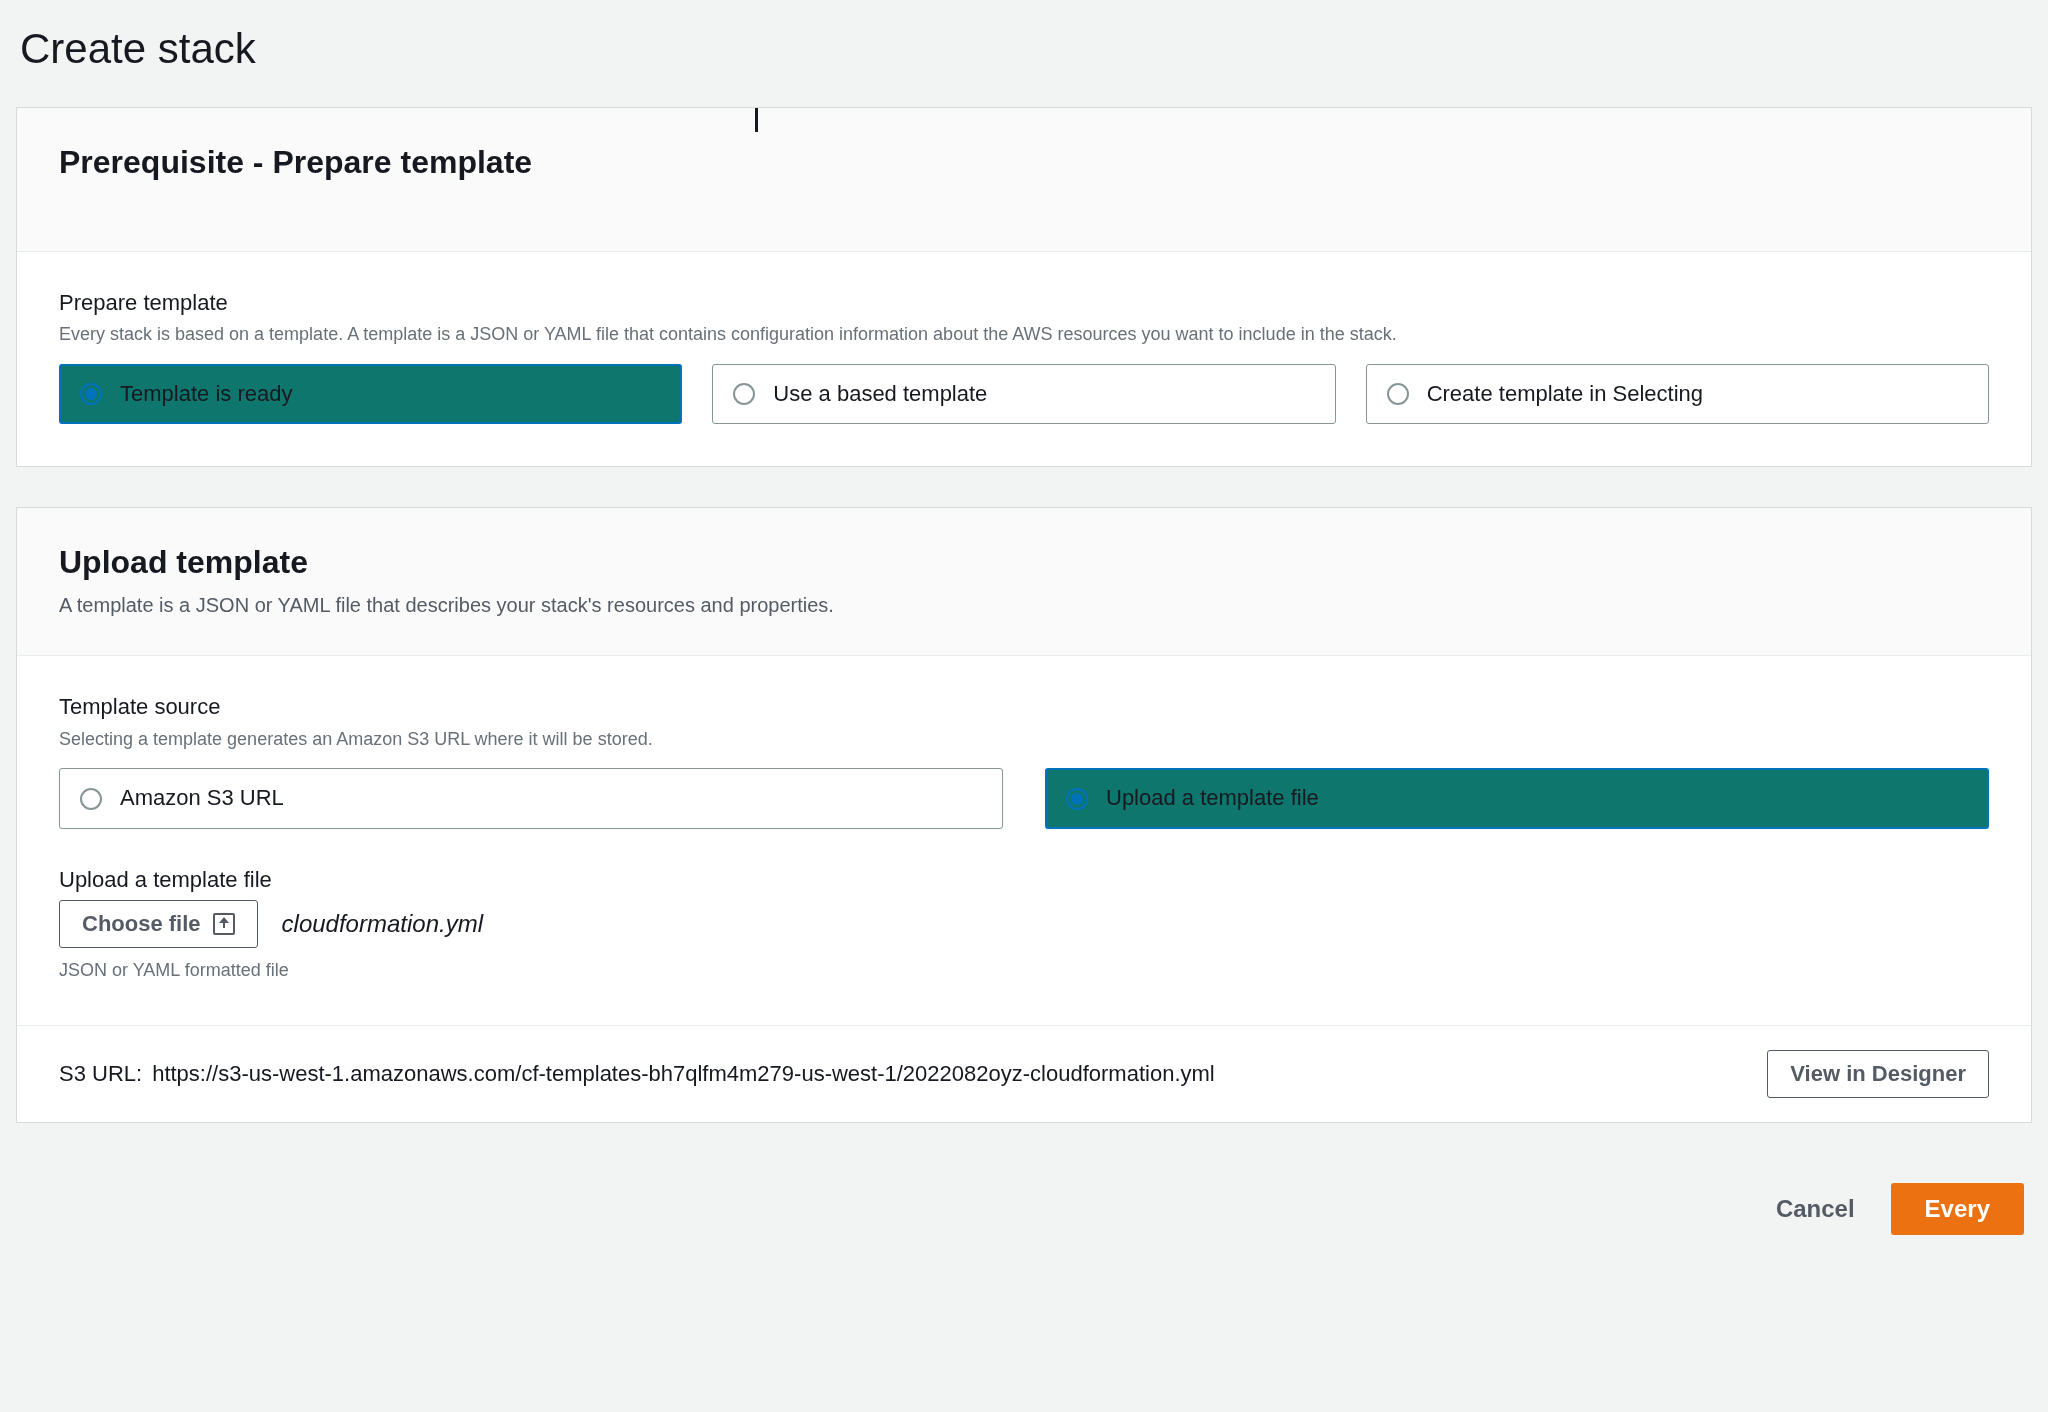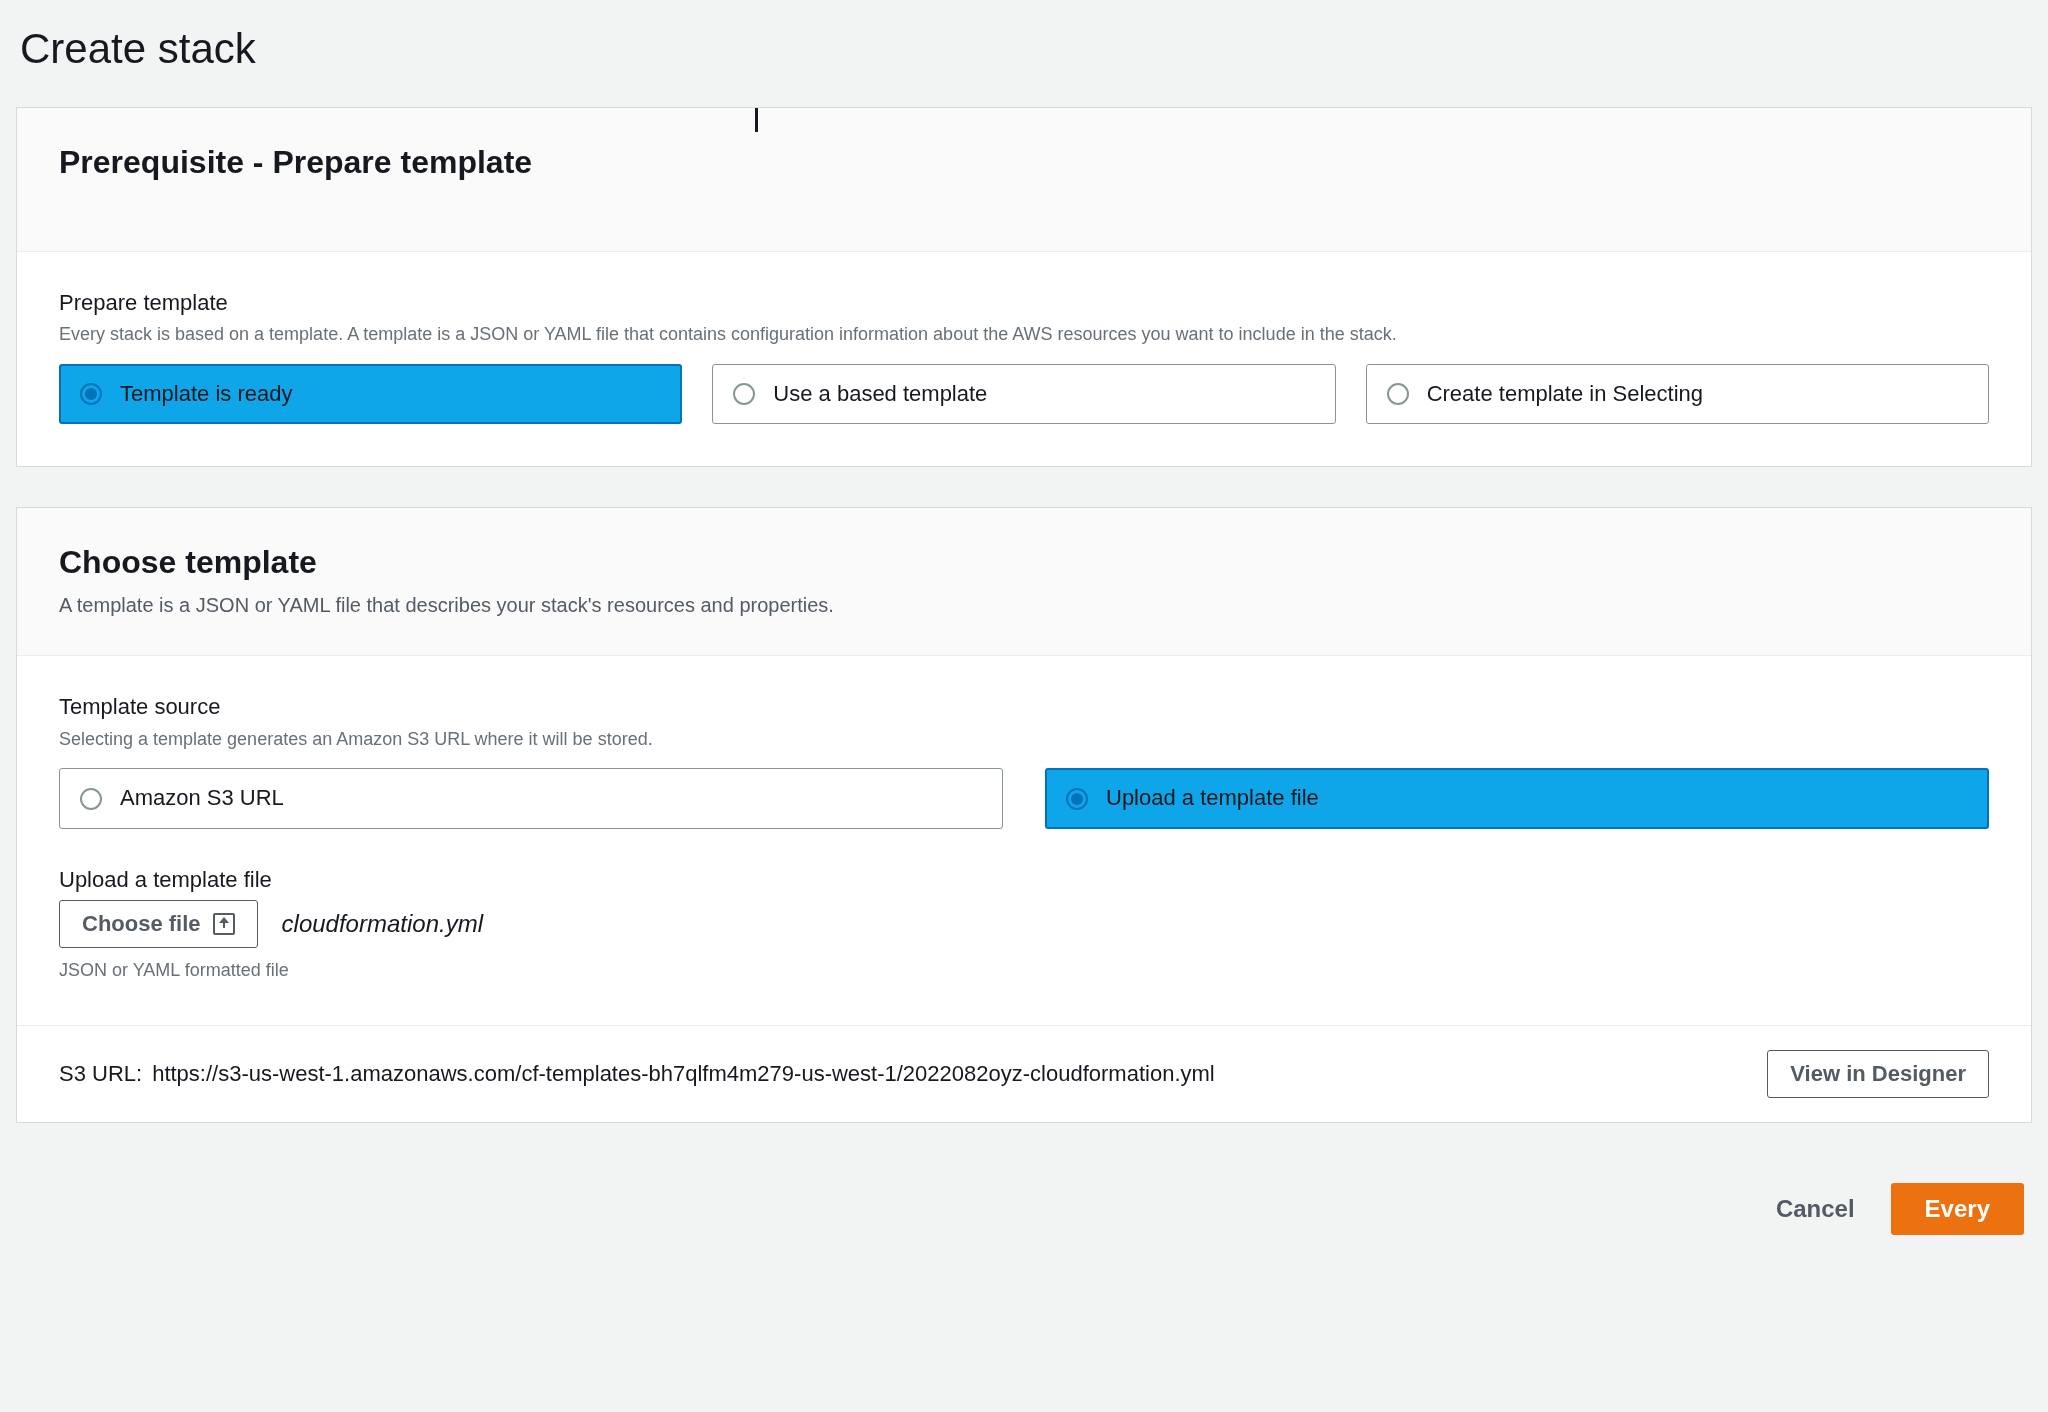--- a/index.html
+++ b/index.html
@@ -79,21 +79,21 @@
     display: flex;
     align-items: center;
     gap: 18px;
     cursor: pointer;
     background: #fff;
     font-size: 22px;
     color: #16191f;
   }
   .radio-card.selected {
     border: 2px solid #0073bb;
-    background: #0ea5e9;
+    background: #0f766e;
     padding: 13px 19px;
     text-align: center;
   }
   .radio-dot {
     width: 22px;
     height: 22px;
     border: 2px solid #879596;
     border-radius: 50%;
     position: relative;
     flex-shrink: 0;
@@ -245,21 +245,21 @@
         <label class="radio-card">
           <span class="radio-dot"></span>
           <span>Create template in Selecting</span>
         </label>
       </div>
     </div>
   </section>
 
   <section class="panel">
     <div class="panel-header-sub">
-      <h2>Choose template</h2>
+      <h2>Upload template</h2>
       <div class="panel-desc">A template is a JSON or YAML file that describes your stack's resources and properties.</div>
     </div>
     <div class="panel-body">
       <div class="field-label">Template source</div>
       <div class="field-hint">Selecting a template generates an Amazon S3 URL where it will be stored.</div>
       <div class="radio-row-2">
         <label class="radio-card">
           <span class="radio-dot"></span>
           <span>Amazon S3 URL</span>
         </label>

